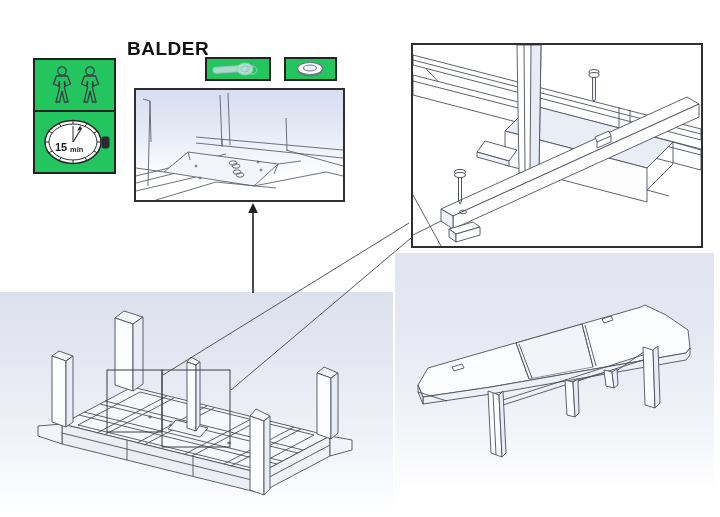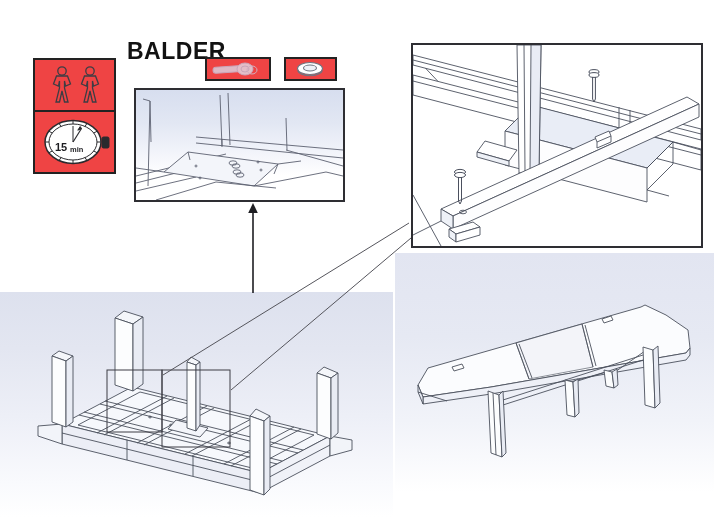--- a/index.html
+++ b/index.html
@@ -11,23 +11,23 @@
   .panel.left{
     left:0;top:292px;width:393px;height:225px;
     background:linear-gradient(180deg,#dde1ee 0%,#e3e6f1 25%,#edeff7 55%,#f9fafd 85%,#ffffff 100%);
   }
   .panel.right{
     left:395px;top:253px;width:319px;height:239px;
     background:linear-gradient(180deg,#e2e5f1 0%,#e6e9f3 35%,#f1f3f9 70%,#ffffff 100%);
   }
   .title{
     position:absolute;left:127px;top:38px;margin:0;
-    font-size:23px;font-weight:bold;color:#121212;letter-spacing:.5px;
-  }
-  .box{position:absolute;background:#ef4444;border:2px solid #222;box-sizing:border-box;}
+    font-size:19px;font-weight:bold;color:#121212;letter-spacing:.5px;
+  }
+  .box{position:absolute;background:#22c55e;border:2px solid #222;box-sizing:border-box;}
   .infobox{left:33px;top:58px;width:83px;height:116px;}
   .infobox .cell{position:absolute;left:0;width:79px;box-sizing:border-box;}
   .infobox .cell.people{top:0;height:52px;border-bottom:2px solid #222;}
   .infobox .cell.clock{top:54px;height:58px;}
   .partbox1{left:205px;top:57px;width:66px;height:24px;}
   .partbox2{left:284px;top:57px;width:53px;height:24px;}
   .insetbox{
     left:134px;top:88px;width:211px;height:114px;border:2px solid #2e2e33;
     background:linear-gradient(180deg,#d7deef 0%,#e2e7f3 30%,#f1f3fa 55%,#ffffff 78%);
   }

